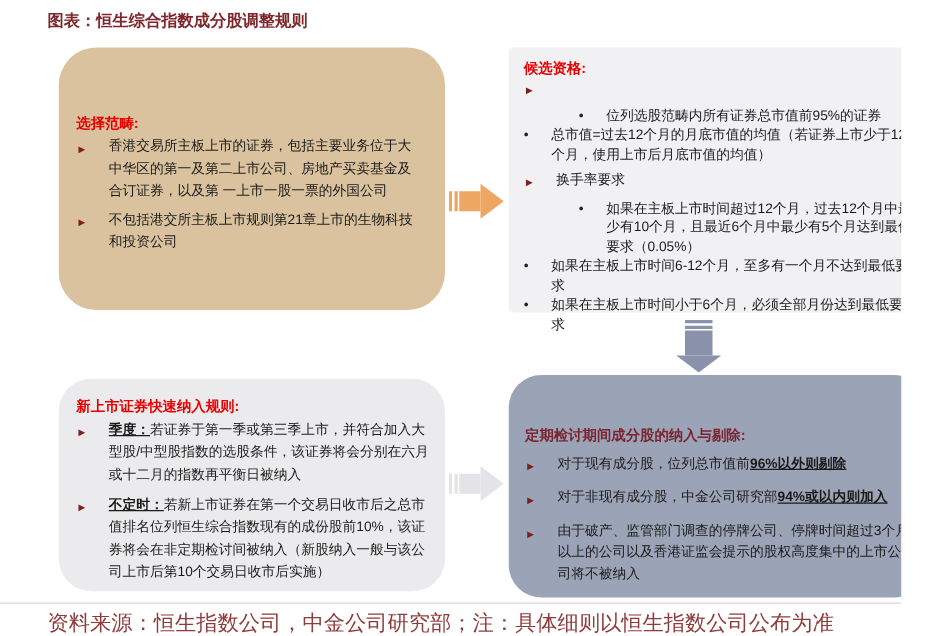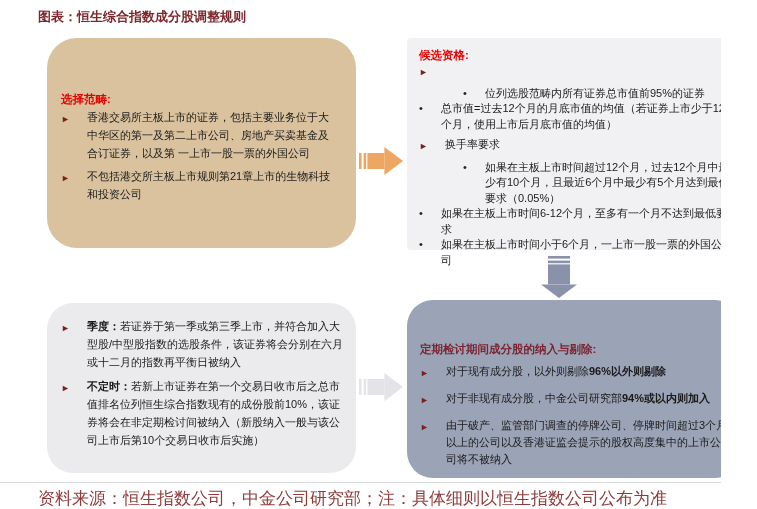--- a/index.html
+++ b/index.html
@@ -22,21 +22,21 @@
   .marker{flex:0 0 26px;color:#7e1f1f;font-size:9px;padding-top:2px;}
   .dot-marker{flex:0 0 22px;color:#222;font-size:11px;}
   .li-text{flex:1;}
   .t18{font-size:11px;line-height:18px;}
   .t155{font-size:11px;line-height:15.5px;}
   .t17{font-size:11px;line-height:17px;}
   .sub{margin-left:44px;}
   .gap5{margin-top:5px;}
   .gap6{margin-top:6px;}
   .gap8{margin-top:8px;}
-  .bold{font-weight:bold;}
+  .bold{font-weight:bold;text-decoration:underline;}
   .arrow{position:absolute;}
   .footer-line{position:absolute;left:0;top:482px;width:757px;height:1px;background:#d9d9d9;}
   .footer-text{position:absolute;left:38px;top:487px;font-size:17px;color:#8e3b3b;}
 </style>
 </head>
 <body>
 
 <div id="stage">
 
   <div class="page-title">图表：恒生综合指数成分股调整规则</div>
@@ -82,34 +82,35 @@
     <div class="li t155 sub gap5">
       <span class="dot-marker">•</span>
       <span class="li-text">如果在主板上市时间超过12个月，过去12个月中最少有10个月，且最近6个月中最少有5个月达到最低要求（0.05%）</span>
     </div>
     <div class="li t155">
       <span class="dot-marker">•</span>
       <span class="li-text">如果在主板上市时间6-12个月，至多有一个月不达到最低要求</span>
     </div>
     <div class="li t155">
       <span class="dot-marker">•</span>
-      <span class="li-text">如果在主板上市时间小于6个月，一上市一股一票的外国公司</span>
+      <span class="li-text">如果在主板上市时间小于6个月，必须全部月份达到最低要求</span>
     </div>
   </div>
 
   <div class="arrow" style="left:540px;top:256px;">
     <svg width="38" height="42" viewBox="0 0 38 42">
       <rect x="8" y="0" width="22" height="2.6" fill="#8a92ab"></rect>
       <rect x="8" y="4.6" width="22" height="2.6" fill="#8a92ab"></rect>
       <rect x="8" y="8.4" width="22" height="20" fill="#8a92ab"></rect>
       <polygon points="1,28.4 37,28.4 19,42" fill="#8a92ab"></polygon>
     </svg>
   </div>
 
   <div class="box box-gray">
+    <div class="heading-red">新上市证券快速纳入规则:</div>
     <div class="li t18">
       <span class="marker">►</span>
       <span class="li-text"><span class="bold">季度：</span><span>若证券于第一季或第三季上市，并符合加入大型股/中型股指数的选股条件，该证券将会分别在六月或十二月的指数再平衡日被纳入</span></span>
     </div>
     <div class="li t18 gap6">
       <span class="marker">►</span>
       <span class="li-text"><span class="bold">不定时：</span><span>若新上市证券在第一个交易日收市后之总市值排名位列恒生综合指数现有的成份股前10%，该证券将会在非定期检讨间被纳入（新股纳入一般与该公司上市后第10个交易日收市后实施）</span></span>
     </div>
   </div>
 
@@ -119,21 +120,21 @@
       <rect x="4.6" y="7" width="2.6" height="16" fill="#e4e4e8"></rect>
       <rect x="8.4" y="7" width="17" height="16" fill="#e4e4e8"></rect>
       <polygon points="25.4,1 44,15 25.4,29" fill="#e4e4e8"></polygon>
     </svg>
   </div>
 
   <div class="box box-blue">
     <div class="heading-maroon">定期检讨期间成分股的纳入与剔除:</div>
     <div class="li t17 gap5">
       <span class="marker">►</span>
-      <span class="li-text"><span>对于现有成分股，以外则剔除</span><span class="bold">96%以外则剔除</span></span>
+      <span class="li-text"><span>对于现有成分股，位列总市值前</span><span class="bold">96%以外则剔除</span></span>
     </div>
     <div class="li t17 gap8">
       <span class="marker">►</span>
       <span class="li-text"><span>对于非现有成分股，中金公司研究部</span><span class="bold">94%或以内则加入</span></span>
     </div>
     <div class="li t17 gap8">
       <span class="marker">►</span>
       <span class="li-text"><span>由于破产、监管部门调查的停牌公司、停牌时间超过3个月以上的公司以及香港证监会提示的股权高度集中的上市公司将不被纳入</span><span class="bold"></span></span>
     </div>
   </div>

